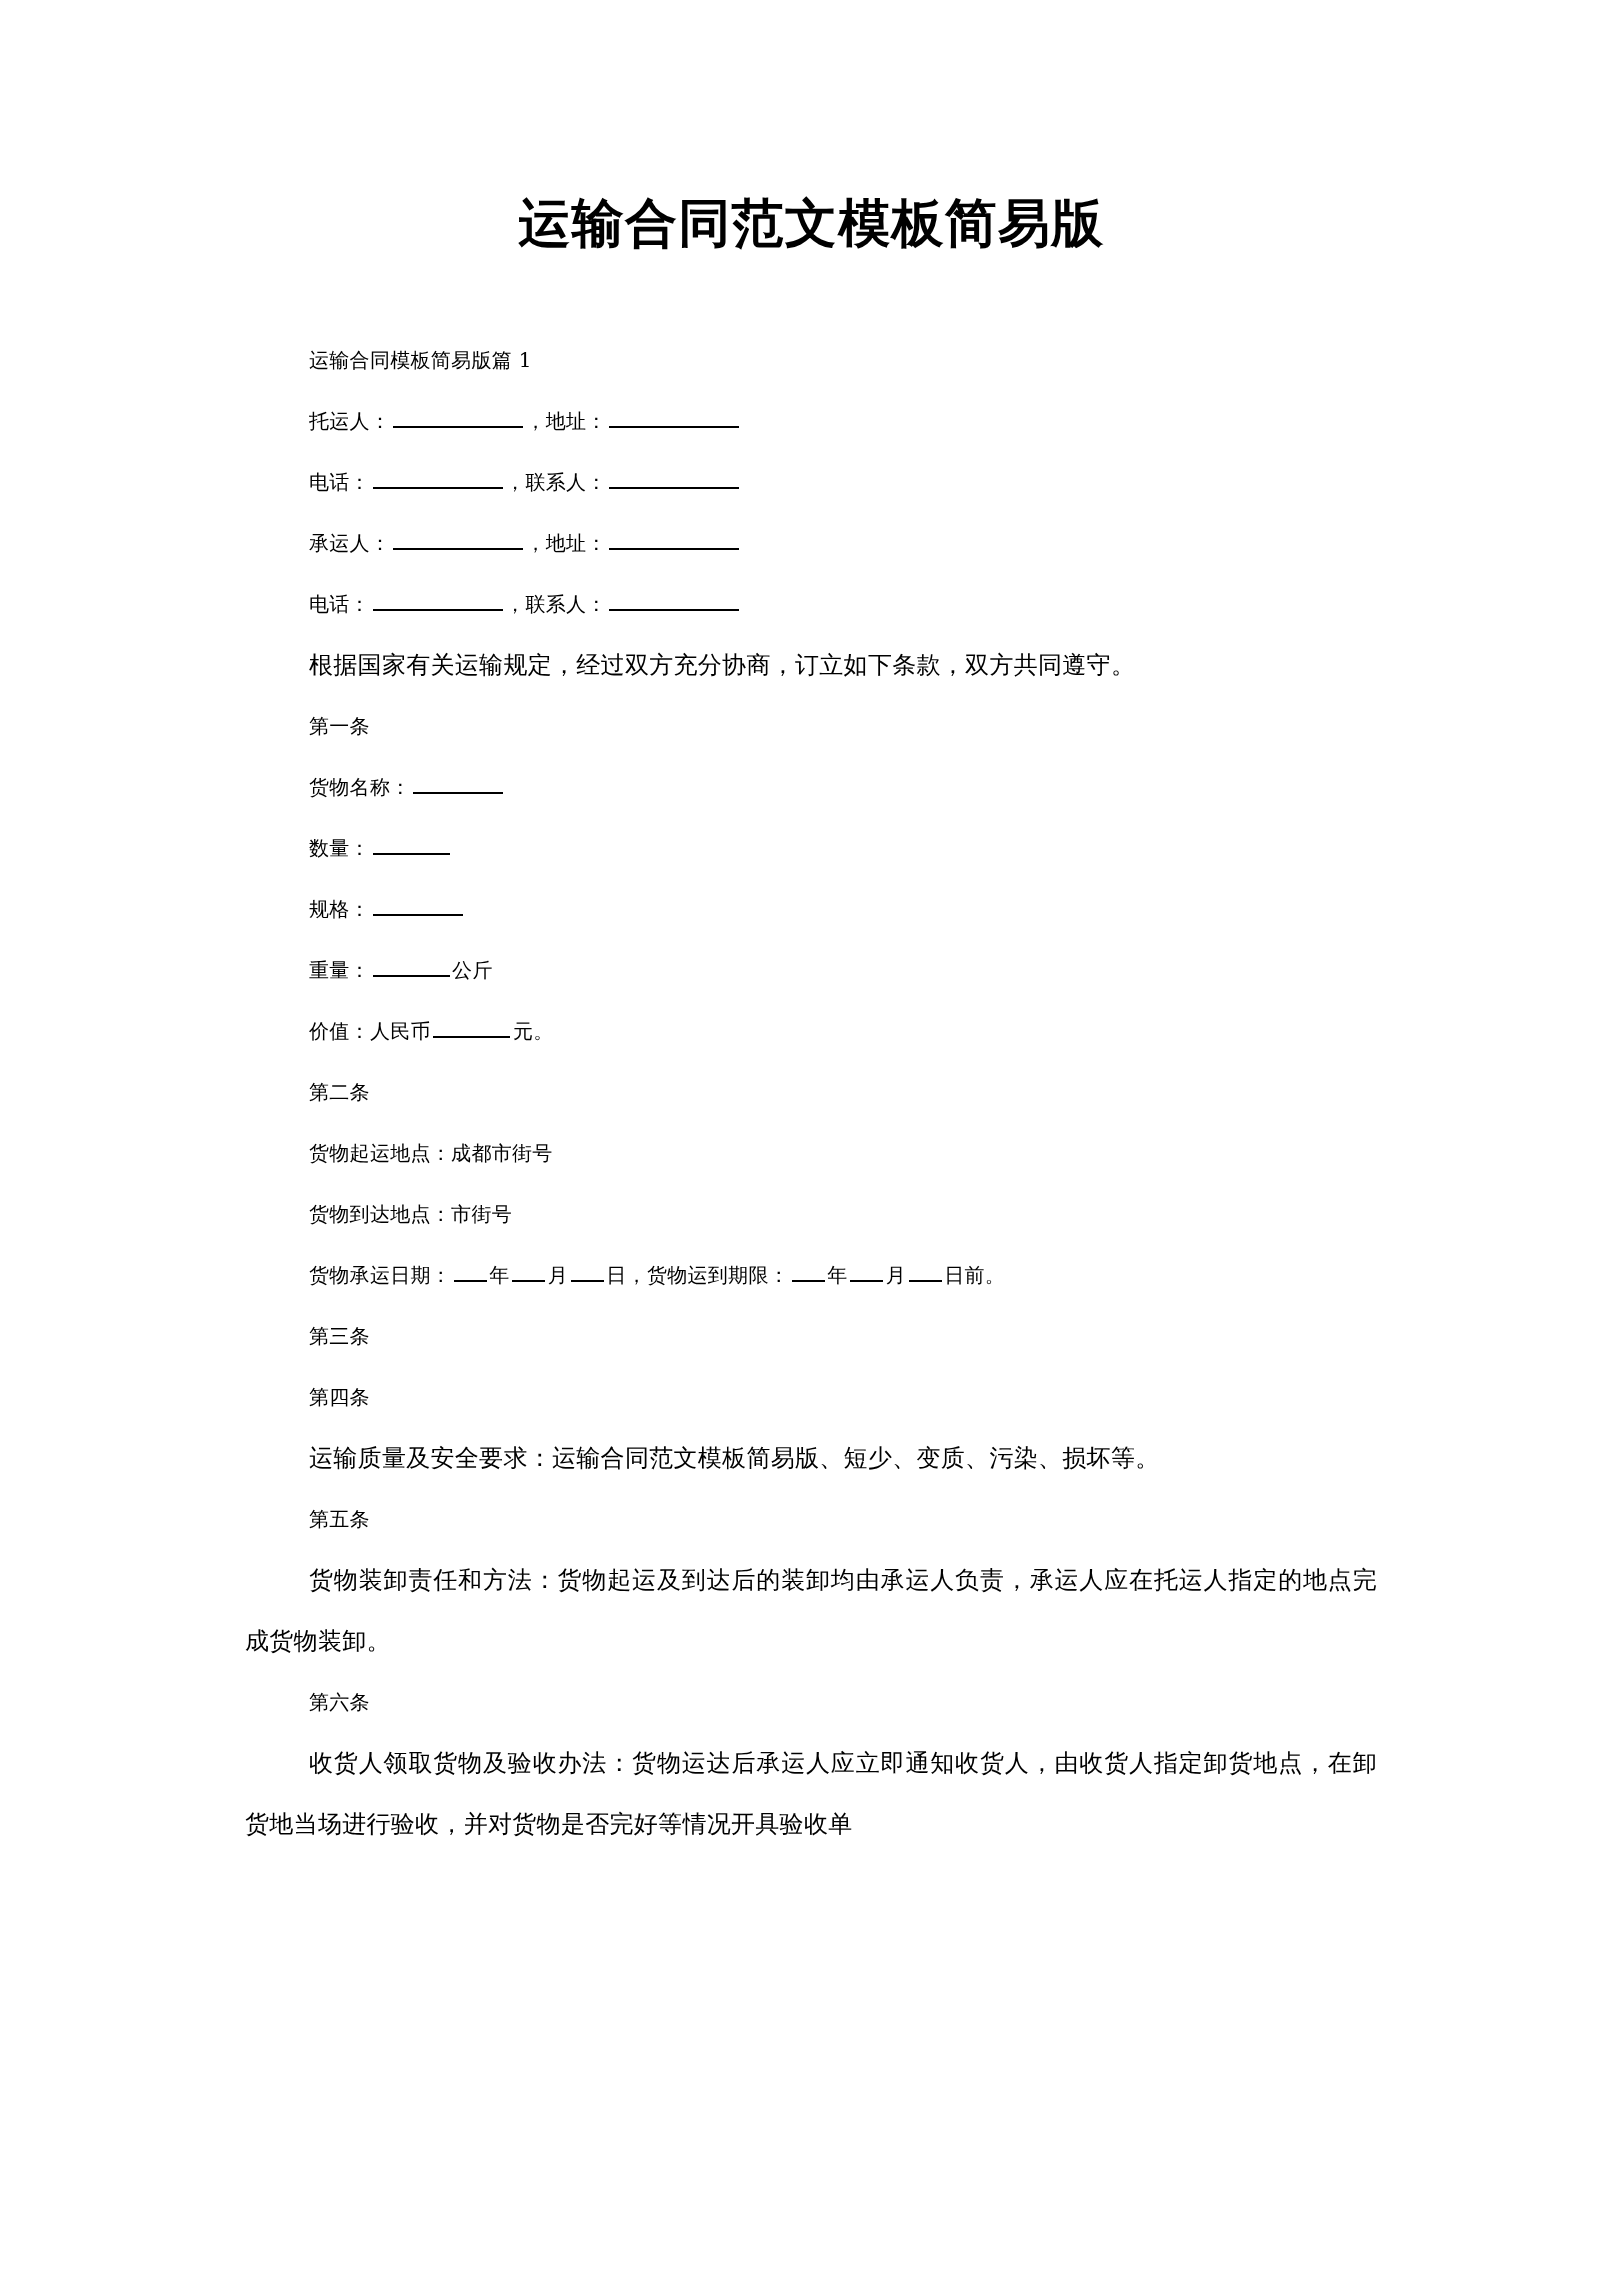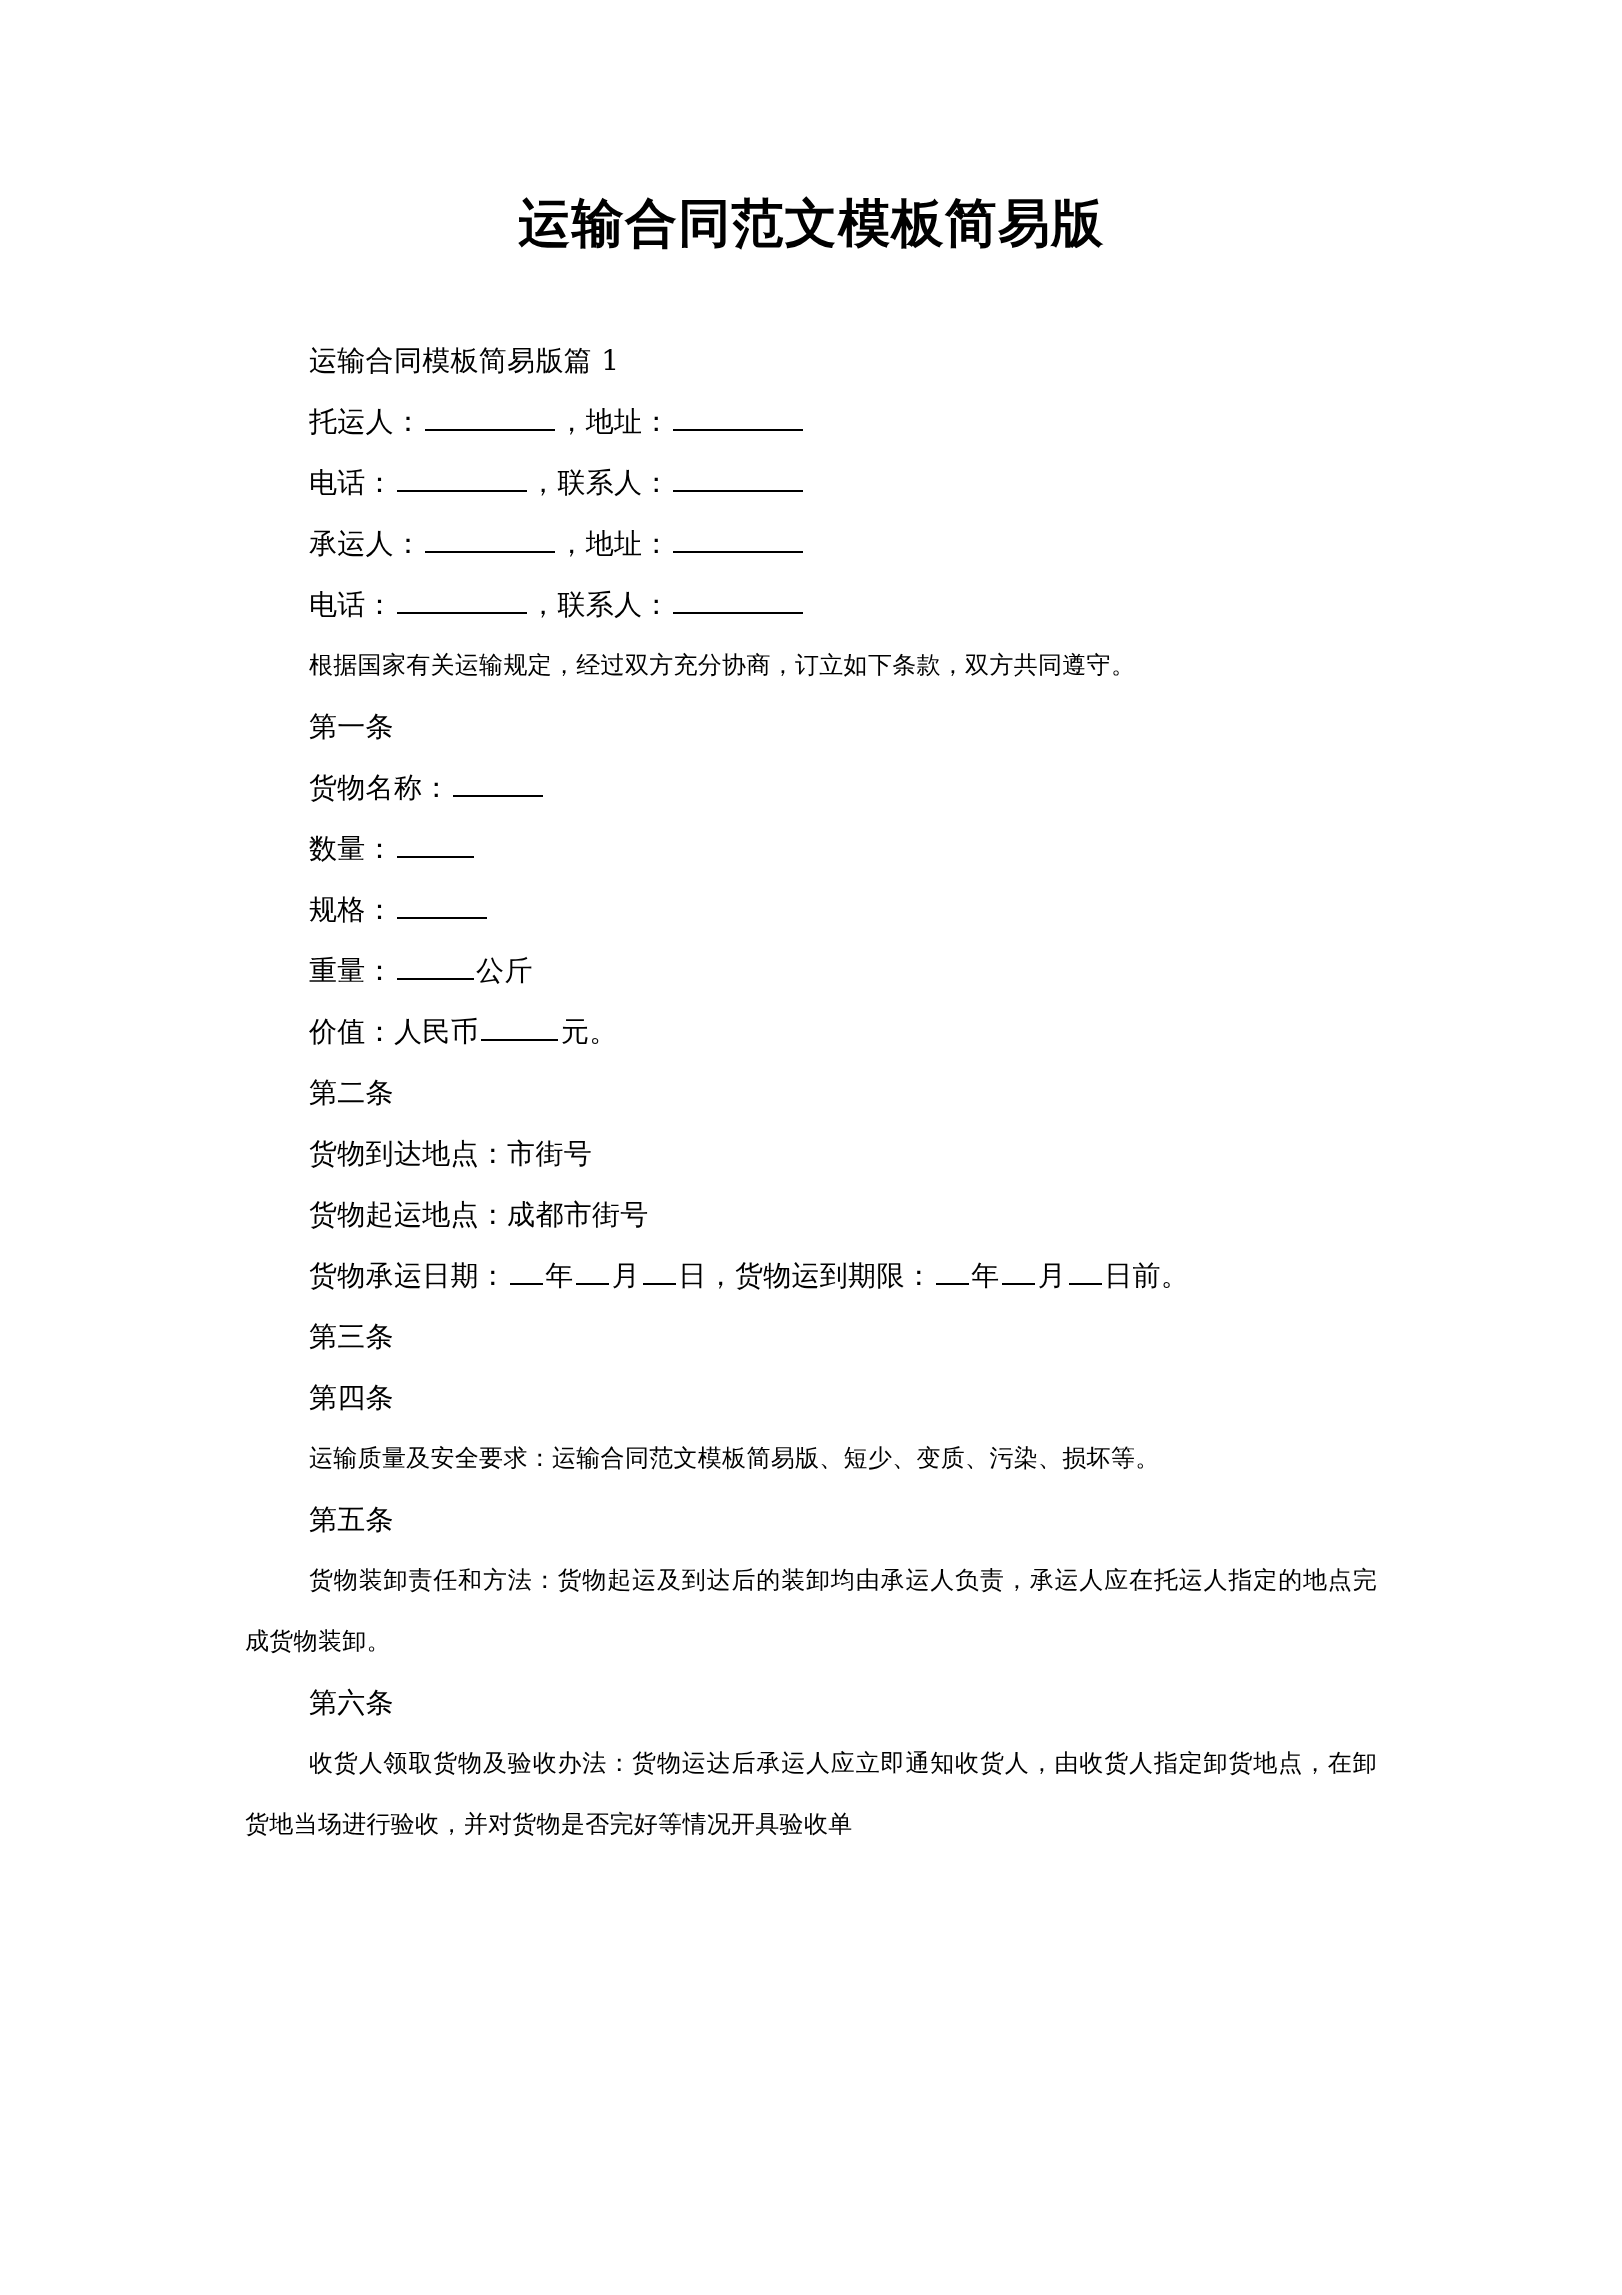--- a/index.html
+++ b/index.html
@@ -31,21 +31,21 @@
     color: #000000;
     white-space: nowrap;
   }
   .body-block {
     position: absolute;
     top: 314px;
     left: 245px;
     width: 1132px;
   }
   .line {
-    font-size: 28px;
+    font-size: 20px;
     line-height: 61px;
     color: #000000;
     white-space: nowrap;
     letter-spacing: 0.3px;
   }
   .line.indent {
     text-indent: 64px;
   }
   
   .para {
@@ -120,23 +120,23 @@
     <div class="line indent">
       <span>重量：</span><span class="blank w-xs"></span><span>公斤</span>
     </div>
 
     <div class="line indent">
       <span>价值：人民币</span><span class="blank w-xs"></span><span>元。</span>
     </div>
 
     <div class="line indent">第二条</div>
 
+    <div class="line indent">货物起运地点：成都市街号</div>
+
     <div class="line indent">货物到达地点：市街号</div>
-
-    <div class="line indent">货物起运地点：成都市街号</div>
 
     <div class="line indent">
       <span>货物承运日期：</span><span class="blank w-micro"></span><span>年</span><span class="blank w-micro"></span><span>月</span><span class="blank w-micro"></span><span>日，货物运到期限：</span><span class="blank w-micro"></span><span>年</span><span class="blank w-micro"></span><span>月</span><span class="blank w-micro"></span><span>日前。</span>
     </div>
 
     <div class="line indent">第三条</div>
 
     <div class="line indent">第四条</div>
 
     <div class="para">运输质量及安全要求：运输合同范文模板简易版、短少、变质、污染、损坏等。</div>

